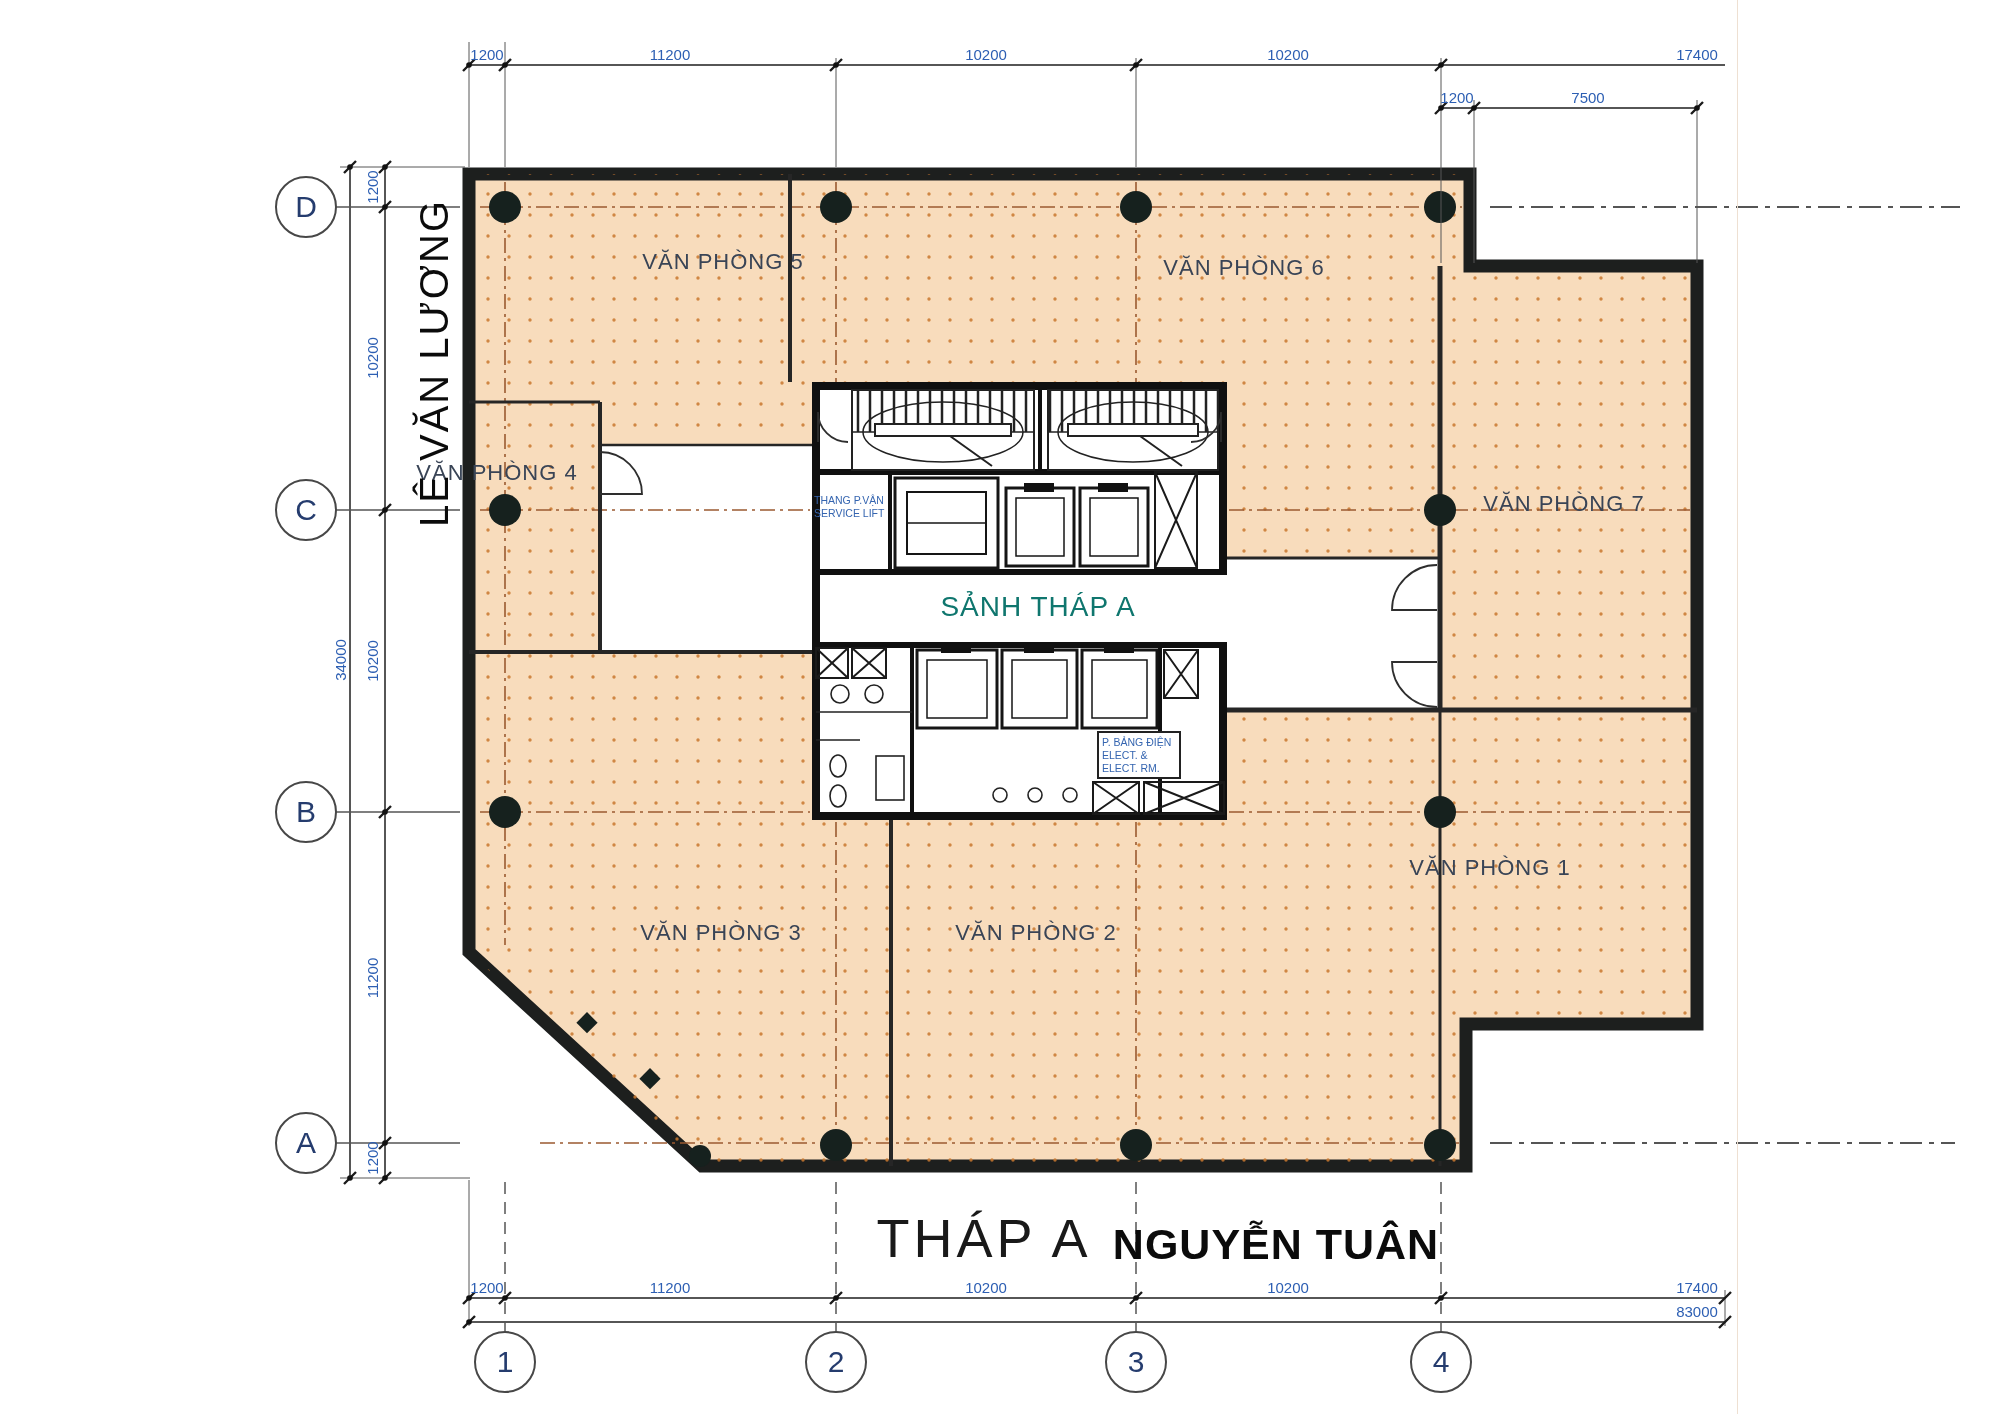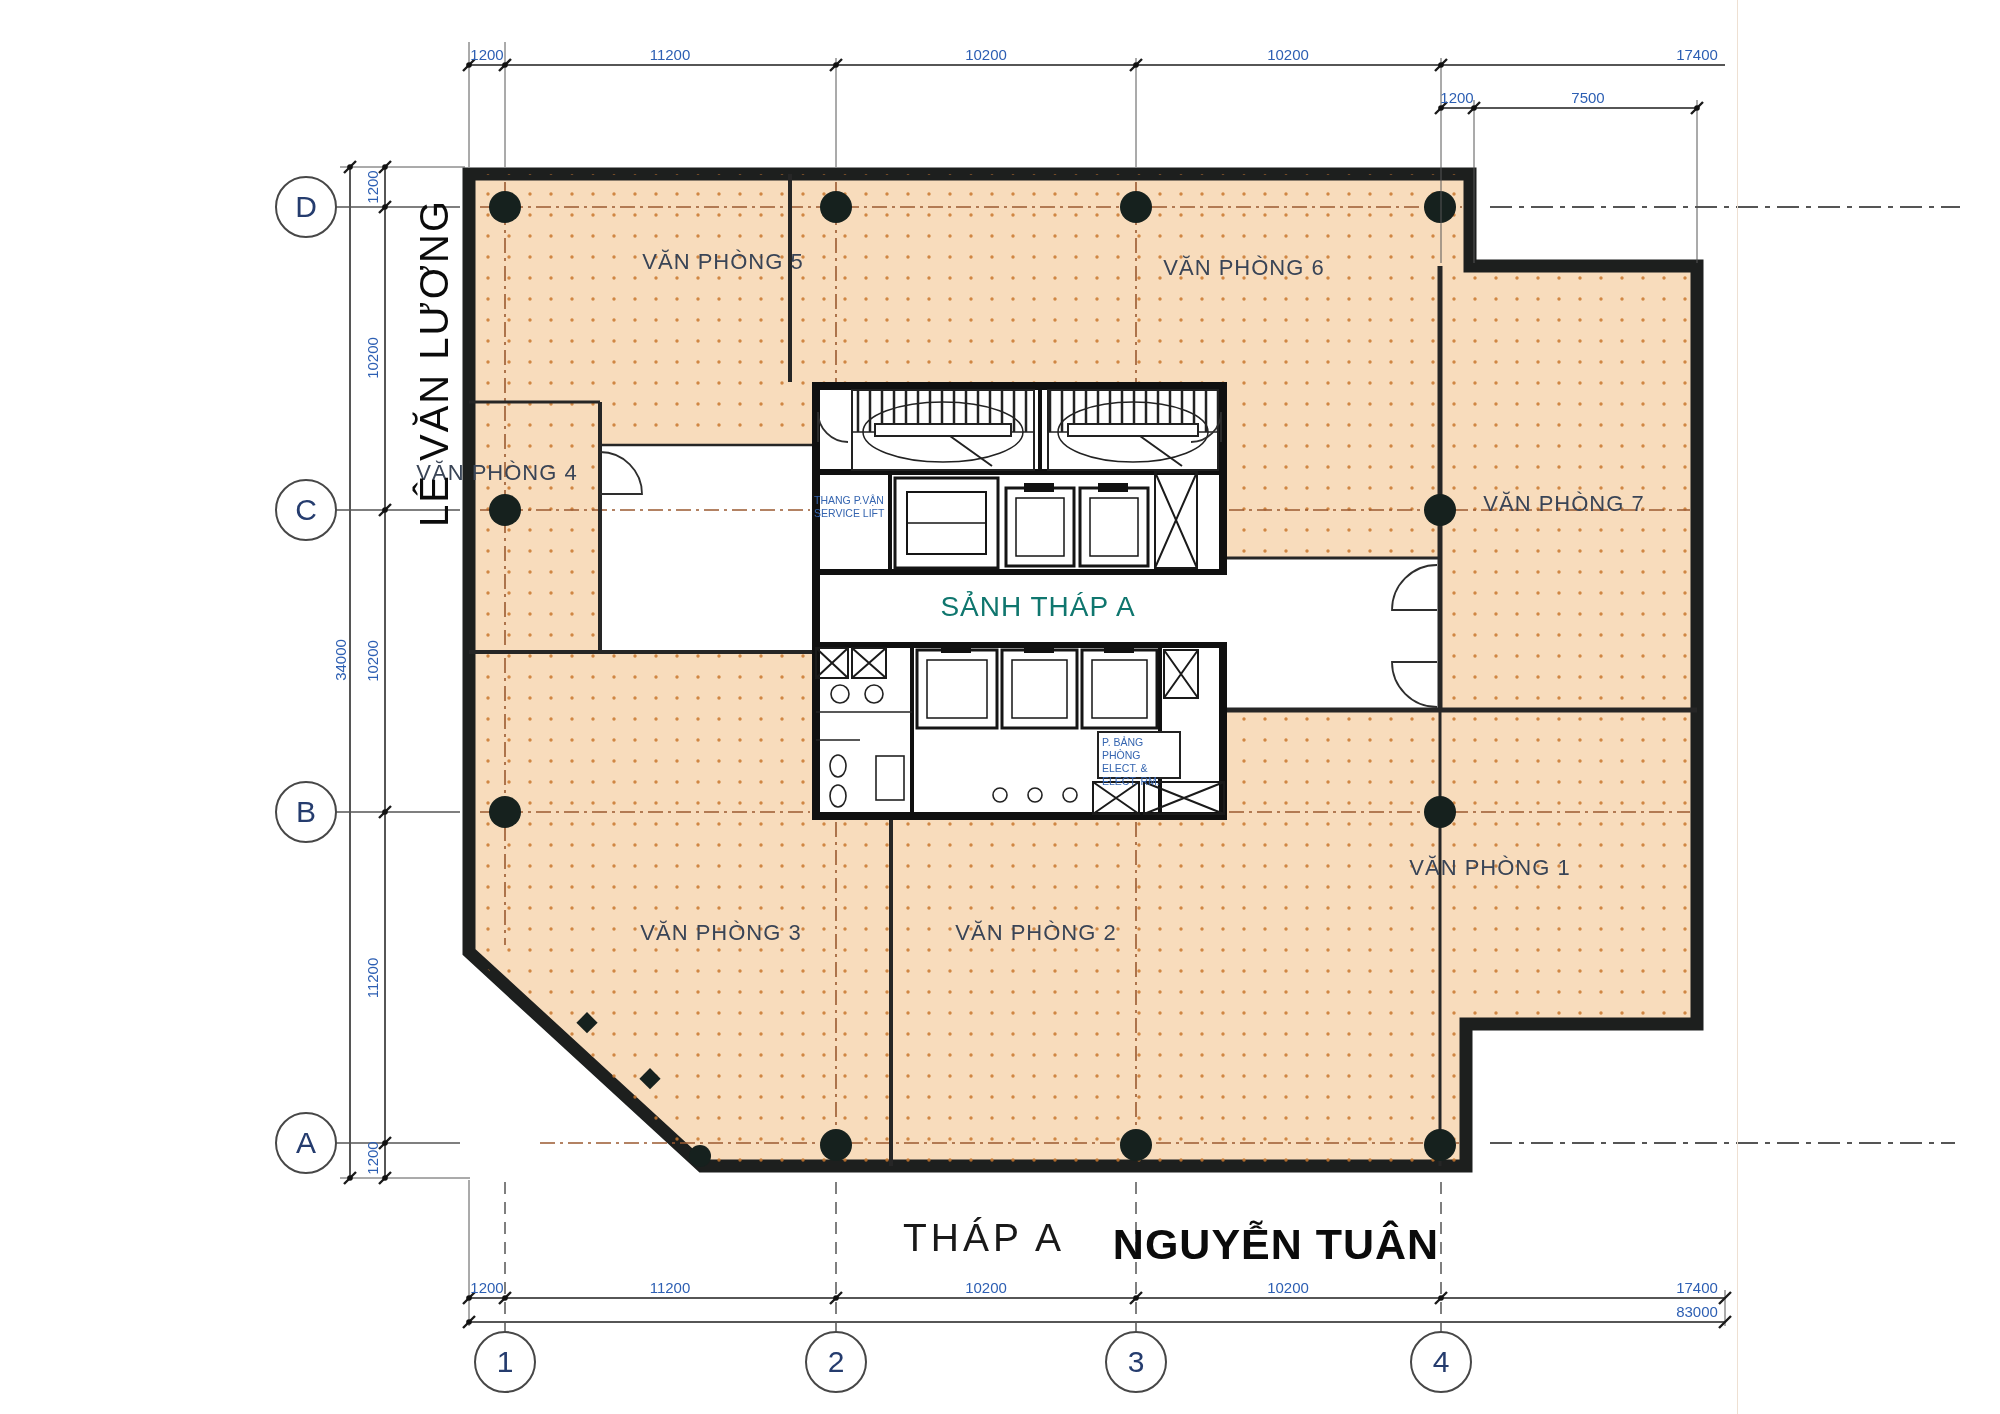--- a/index.html
+++ b/index.html
@@ -12,21 +12,21 @@
   .dim{font-size:15px;color:#2d5fb3;}
   .dim-v{transform:translate(-50%,-50%) rotate(-90deg);}
   .tiny{position:absolute;font-size:10.5px;line-height:1.25;color:#3565b0;}
   .tiny span{display:block;}
   .bubble{position:absolute;width:58px;height:58px;border:2.5px solid #474747;border-radius:50%;
           background:#fff;display:flex;align-items:center;justify-content:center;
           transform:translate(-50%,-50%);font-size:30px;color:#253c6e;}
   .street-left{font-size:40px;letter-spacing:2px;color:#0b0b0b;
           transform:translate(-50%,-50%) rotate(-90deg);}
   .street-bottom{font-size:43px;letter-spacing:1px;color:#0b0b0b;font-weight:bold;}
-  .title{font-size:39px;letter-spacing:4px;color:#191919;text-align:right;}
+  .title{font-size:54px;letter-spacing:4px;color:#191919;text-align:right;}
   .faint-line{position:absolute;left:1737px;top:0;width:1px;height:1414px;background:#eee0d2;}
 </style>
 </head>
 <body>
 
 <svg id="plan-svg" width="2000" height="1414" viewBox="0 0 2000 1414">
   <defs>
     <pattern id="dots" width="21" height="21" patternUnits="userSpaceOnUse">
       <circle cx="5" cy="5" r="1.7" fill="#c9772e" opacity="0.85"></circle>
     </pattern>
@@ -234,21 +234,21 @@
 <div class="lbl room" style="left:723px;top:262px;">VĂN PHÒNG 5</div>
 <div class="lbl room" style="left:1244px;top:268px;">VĂN PHÒNG 6</div>
 <div class="lbl room" style="left:1564px;top:504px;">VĂN PHÒNG 7</div>
 <div class="lbl lobby" style="left:1038px;top:607px;">SẢNH THÁP A</div>
 
 <div class="tiny" style="left:814px;top:494px;width:80px;">
   <span>THANG P.VẬN</span>
   <span>SERVICE LIFT</span>
 </div>
 <div class="tiny" style="left:1102px;top:736px;width:80px;">
-  <span>P. BẢNG PHÒNG</span>
+  <span>P. BẢNG ĐIỆN</span>
   <span>ELECT. &amp;</span>
   <span>ELECT. RM.</span>
 </div>
 
 <div class="lbl street-left" style="left:434px;top:363px;">LÊ VĂN LƯƠNG</div>
 <div class="lbl title" style="left:984px;top:1238px;">THÁP A</div>
 <div class="lbl street-bottom" style="left:1276px;top:1244px;">NGUYỄN TUÂN</div>
 
 <div class="bubble" style="left:306px;top:207px;">
     <span>D</span>

